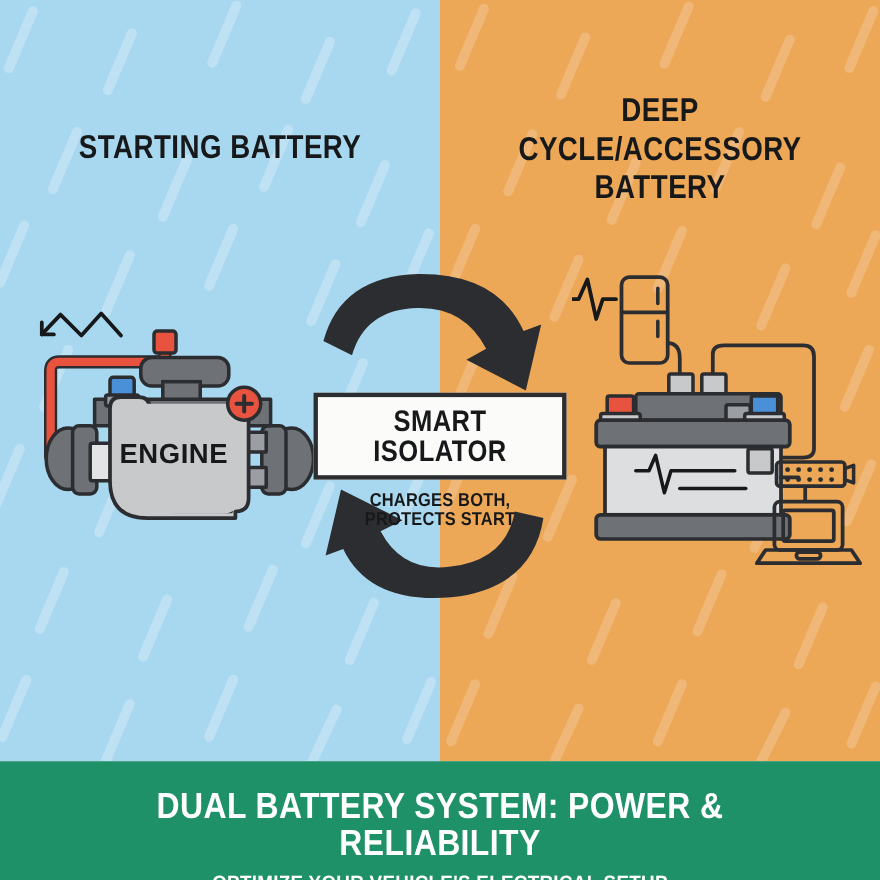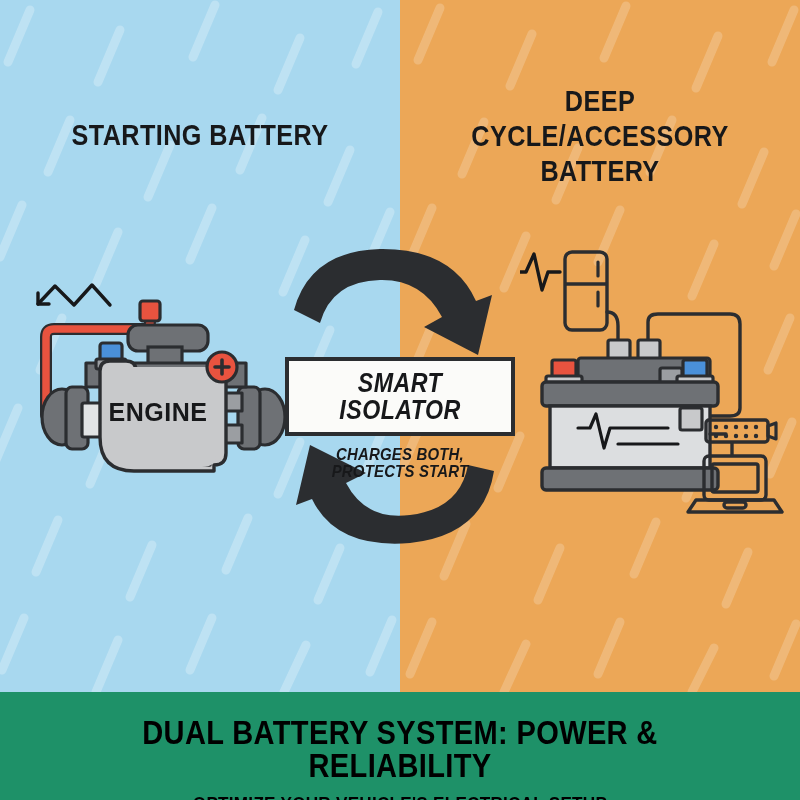--- a/index.html
+++ b/index.html
@@ -70,21 +70,20 @@
   }
 
   
   #isolator-group {
     position: absolute;
     left: 285px;
     top: 357px;
     width: 230px;
     text-align: center;
     z-index: 40;
-    font-style: italic;
   }
   #isolator-box {
     background: #fbfbf9;
     border: 4px solid #2b2d30;
     padding: 9px 4px 8px;
     box-sizing: border-box;
   }
   #isolator-title {
     font-family: "Liberation Sans Narrow", "Liberation Sans", sans-serif;
     font-weight: bold;
@@ -107,21 +106,21 @@
 
   
   #footer {
     position: absolute;
     left: 0;
     top: 692px;
     width: 800px;
     height: 108px;
     background: #1e9168;
     text-align: center;
-    color: #000000;
+    color: #ffffff;
   }
   #footer-title {
     font-family: "Liberation Sans Narrow", "Liberation Sans", sans-serif;
     font-weight: bold;
     font-size: 33px;
     letter-spacing: 0.4px;
     line-height: 1;
     padding-top: 24px;
     transform: scaleX(0.88);
   }

